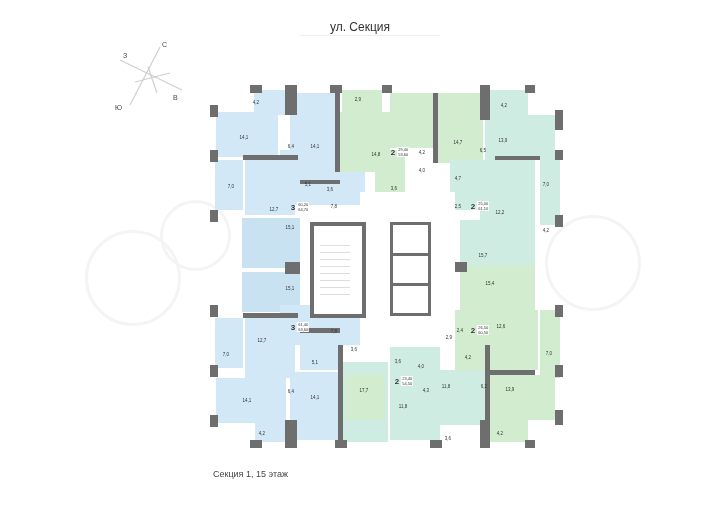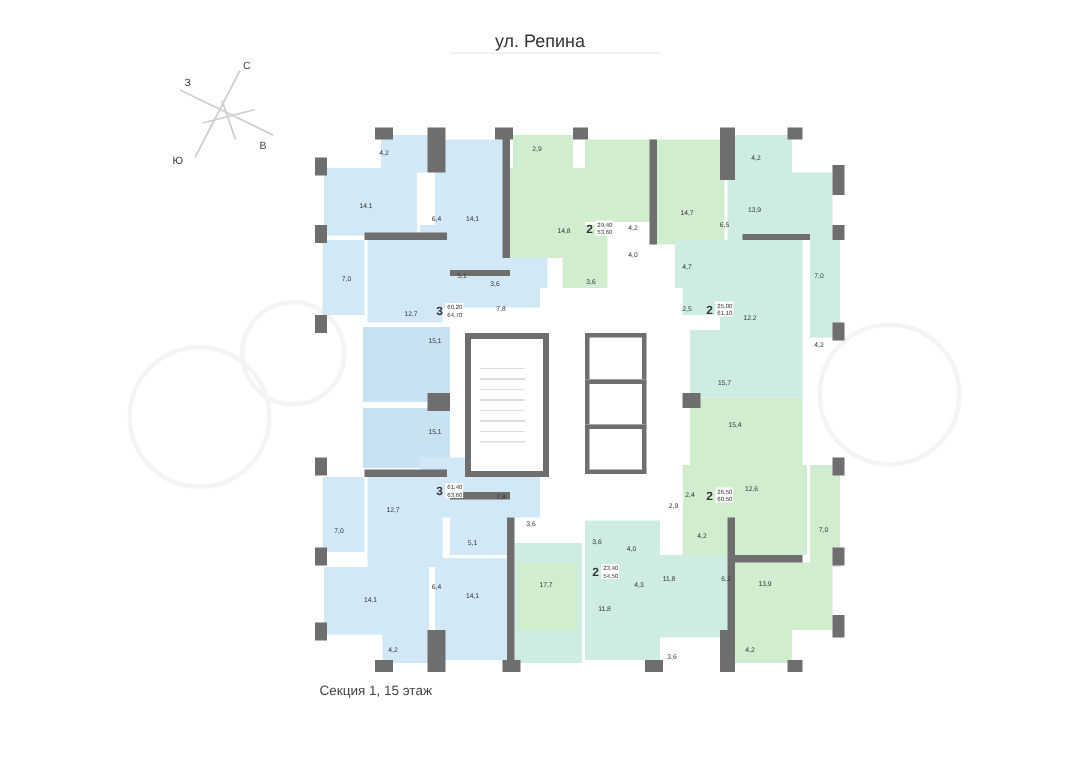--- a/index.html
+++ b/index.html
@@ -1,19 +1,19 @@
 <!DOCTYPE html>
 <html><head>
 <meta charset="utf-8">
 <style>
   html,body{margin:0;padding:0;background:#ffffff;}
   body{width:720px;height:508px;position:relative;overflow:hidden;font-family:"Liberation Sans",sans-serif;color:#333;}
   .street{position:absolute;left:0;top:20px;width:720px;text-align:center;font-size:12px;color:#333;}
   .street-line{position:absolute;left:300px;top:35px;width:140px;height:1px;background:#eee;}
-  .caption{position:absolute;left:213px;top:455px;font-size:9px;color:#444;}
+  .caption{position:absolute;left:213px;top:469px;font-size:9px;color:#444;}
   .compass{position:absolute;left:100px;top:35px;width:100px;height:80px;}
   .compass .lbl{position:absolute;font-size:7px;color:#444;}
   .plan{position:absolute;left:0;top:0;width:720px;height:508px;}
   .room{position:absolute;}
   .blue{background:#d3e8f7;}
   .blue2{background:#c9e2f2;}
   .green{background:#d2ecd0;}
   .mint{background:#cfece3;}
   .wall{position:absolute;background:#6e6e6e;}
   .area{position:absolute;font-size:4.5px;color:#333;transform:translate(-50%,-50%);white-space:nowrap;}
@@ -26,21 +26,21 @@
   .corridor{position:absolute;background:#fff;}
   .watermark{position:absolute;border:3px solid #f4f4f4;border-radius:50%;}
 </style>
 </head>
 <body>
 
 <div class="watermark" style="left:85px;top:230px;width:90px;height:90px;"></div>
 <div class="watermark" style="left:160px;top:200px;width:65px;height:65px;"></div>
 <div class="watermark" style="left:545px;top:215px;width:90px;height:90px;"></div>
 
-<div class="street">ул. Репина</div>
+<div class="street">ул. Секция</div>
 <div class="street-line"></div>
 
 <div class="compass">
   <svg width="100" height="80">
     <g stroke="#cfcfcf" stroke-width="1.2" fill="none">
       <line x1="20" y1="25" x2="82" y2="55"></line>
       <line x1="60" y1="12" x2="30" y2="70"></line>
       <line x1="48" y1="32" x2="57" y2="58"></line>
       <line x1="35" y1="47" x2="70" y2="38"></line>
     </g>

